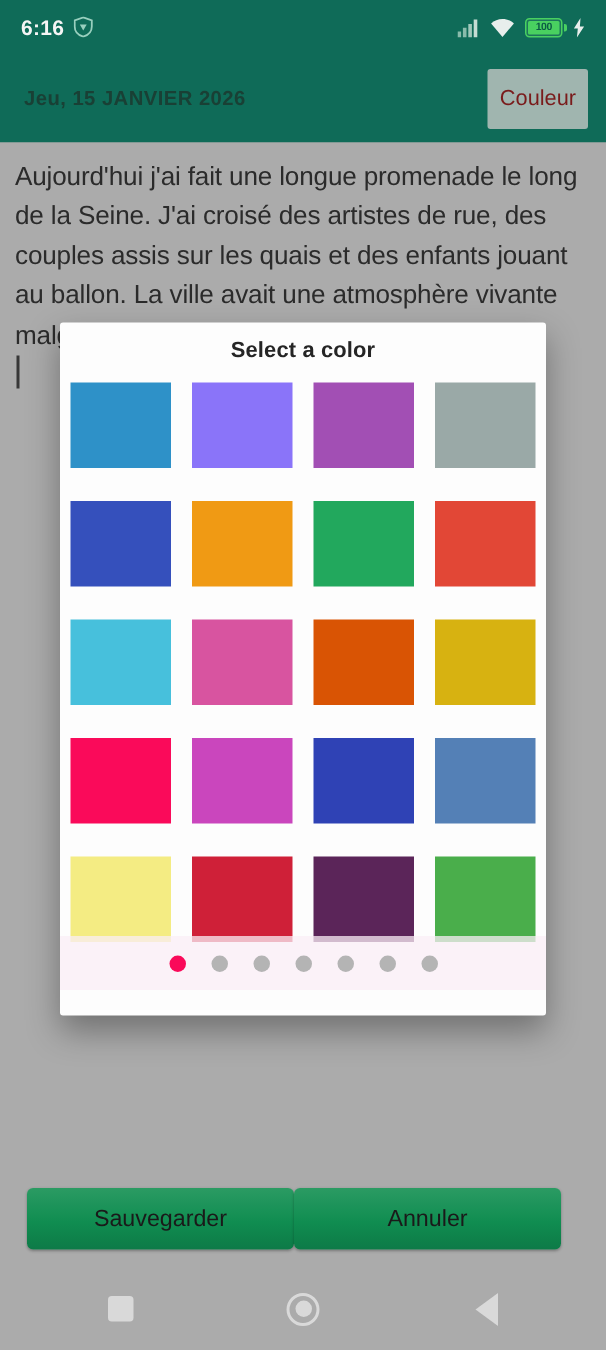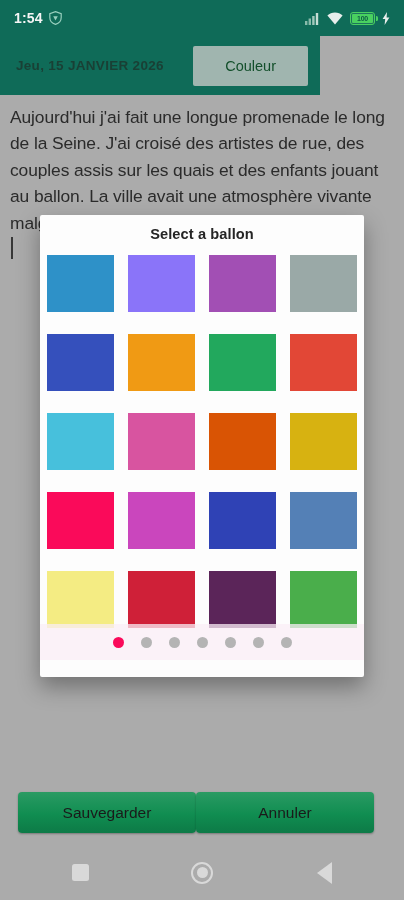--- a/index.html
+++ b/index.html
@@ -80,41 +80,41 @@
     font-weight: bold;
     color: #0c5b45;
     letter-spacing: -.3px;
   }
   .bolt-ico { width: 8px; height: 13px; display: block; }
 
   
   #app-bar {
     position: absolute;
     top: 36px; left: 0;
-    width: 320px;
+    width: 404px;
     height: 59px;
     background: #10705c;
     display: flex;
     align-items: center;
     justify-content: space-between;
     padding: 0 12px 0 16px;
   }
   #date-label {
     color: #1b4338;
     font-size: 13.5px;
     font-weight: bold;
     letter-spacing: .3px;
   }
   #color-button {
     background: #a7bdb7;
-    color: #14532d;
+    color: #7f1d1d;
     border: none;
     font-family: inherit;
     font-size: 14.5px;
-    padding: 12px 32px;
+    padding: 12px 8px;
     border-radius: 2px;
     cursor: pointer;
   }
 
   
   #note-body {
     position: absolute;
     top: 95px; left: 0;
     width: 404px;
     height: 685px;
@@ -263,21 +263,21 @@
   }
   .dot.active { background: #fa0a5a; }
 </style>
 </head>
 <body>
 
 <div id="phone">
 
   <div id="status-bar">
     <div id="status-left">
-      <span id="clock">1:54</span>
+      <span id="clock">6:16</span>
       <span>
         <svg class="shield-ico" viewBox="0 0 13 14">
             <path d="M6.5 0.6 L12.2 2.6 L12.2 6.6 C12.2 10.1 9.6 12.5 6.5 13.4 C3.4 12.5 0.8 10.1 0.8 6.6 L0.8 2.6 Z" fill="none" stroke="#9fd8c6" stroke-width="1.2"></path>
             <path d="M4.2 5.3 L6.5 9.4 L8.8 5.3 Z" fill="#9fd8c6"></path>
           </svg>
       </span>
     </div>
     <div id="status-right">
       <span>
         <svg class="sig-ico" viewBox="0 0 15 13">
@@ -327,21 +327,21 @@
           <span class="nav-circle-inner"></span>
         </span>
       </div>
     <div class="nav-btn">
         <span class="nav-tri"></span>
       </div>
   </div>
 
   <div id="scrim"></div>
   <div id="color-dialog">
-    <div id="dialog-title">Select a ballon</div>
+    <div id="dialog-title">Select a color</div>
     <div id="swatch-grid">
         <div class="swatch" style="background: rgb(46, 145, 200);"></div>
         <div class="swatch" style="background: rgb(138, 116, 249);"></div>
         <div class="swatch" style="background: rgb(162, 79, 180);"></div>
         <div class="swatch" style="background: rgb(154, 169, 167);"></div>
         <div class="swatch" style="background: rgb(53, 80, 188);"></div>
         <div class="swatch" style="background: rgb(240, 154, 20);"></div>
         <div class="swatch" style="background: rgb(34, 168, 93);"></div>
         <div class="swatch" style="background: rgb(226, 71, 54);"></div>
         <div class="swatch" style="background: rgb(71, 192, 220);"></div>

